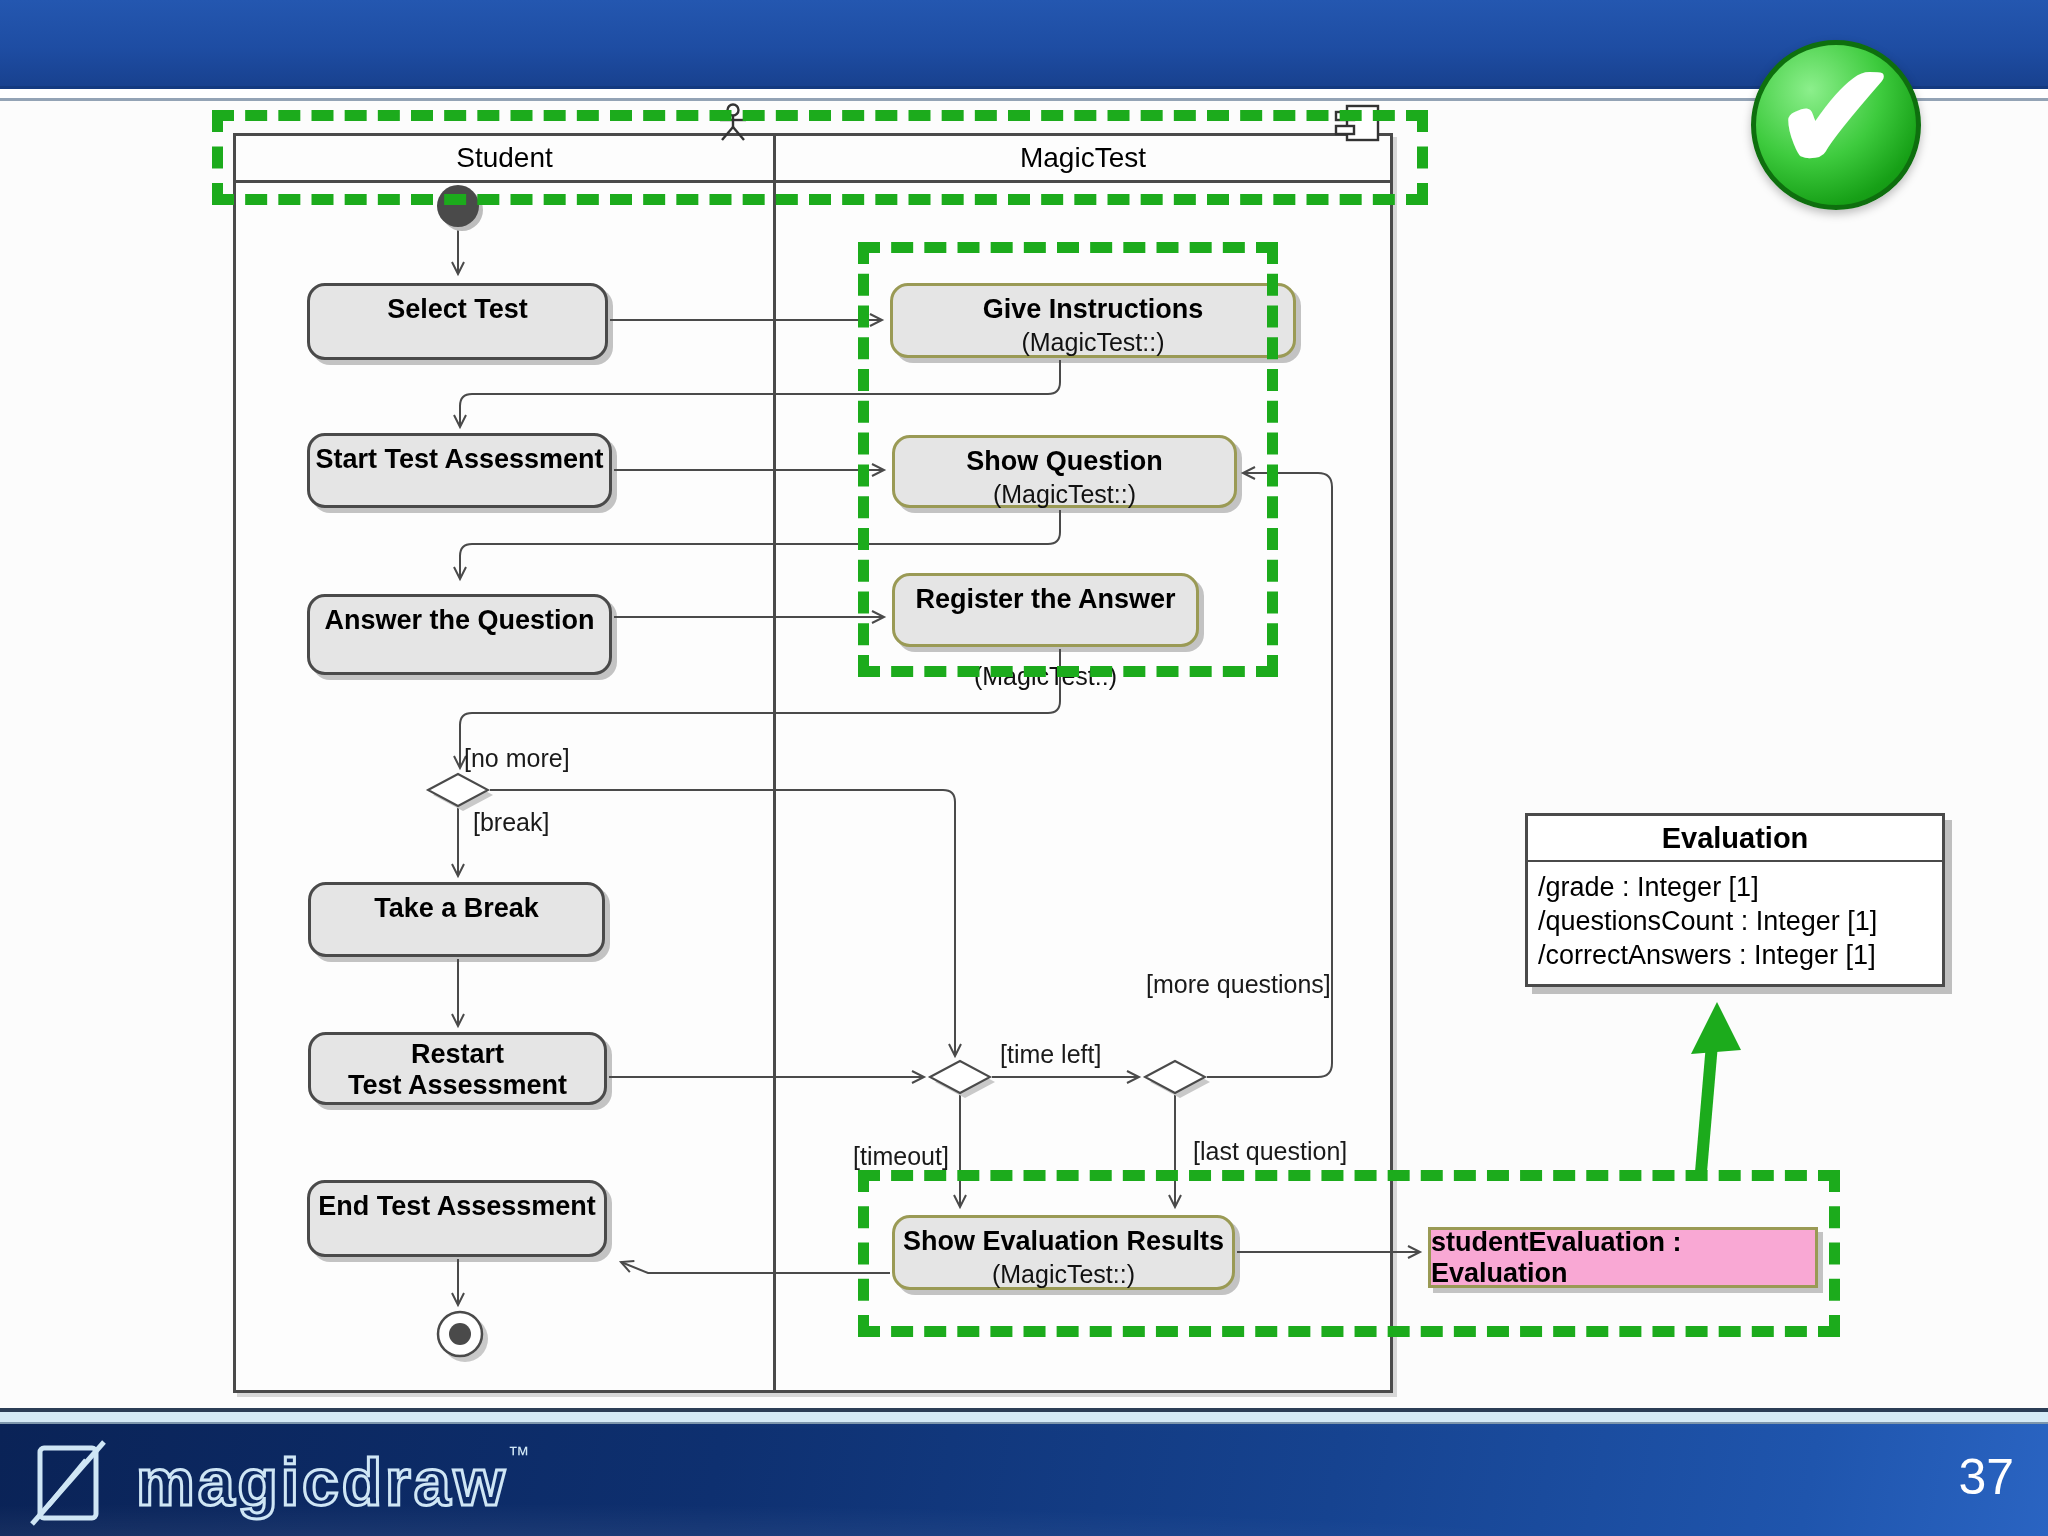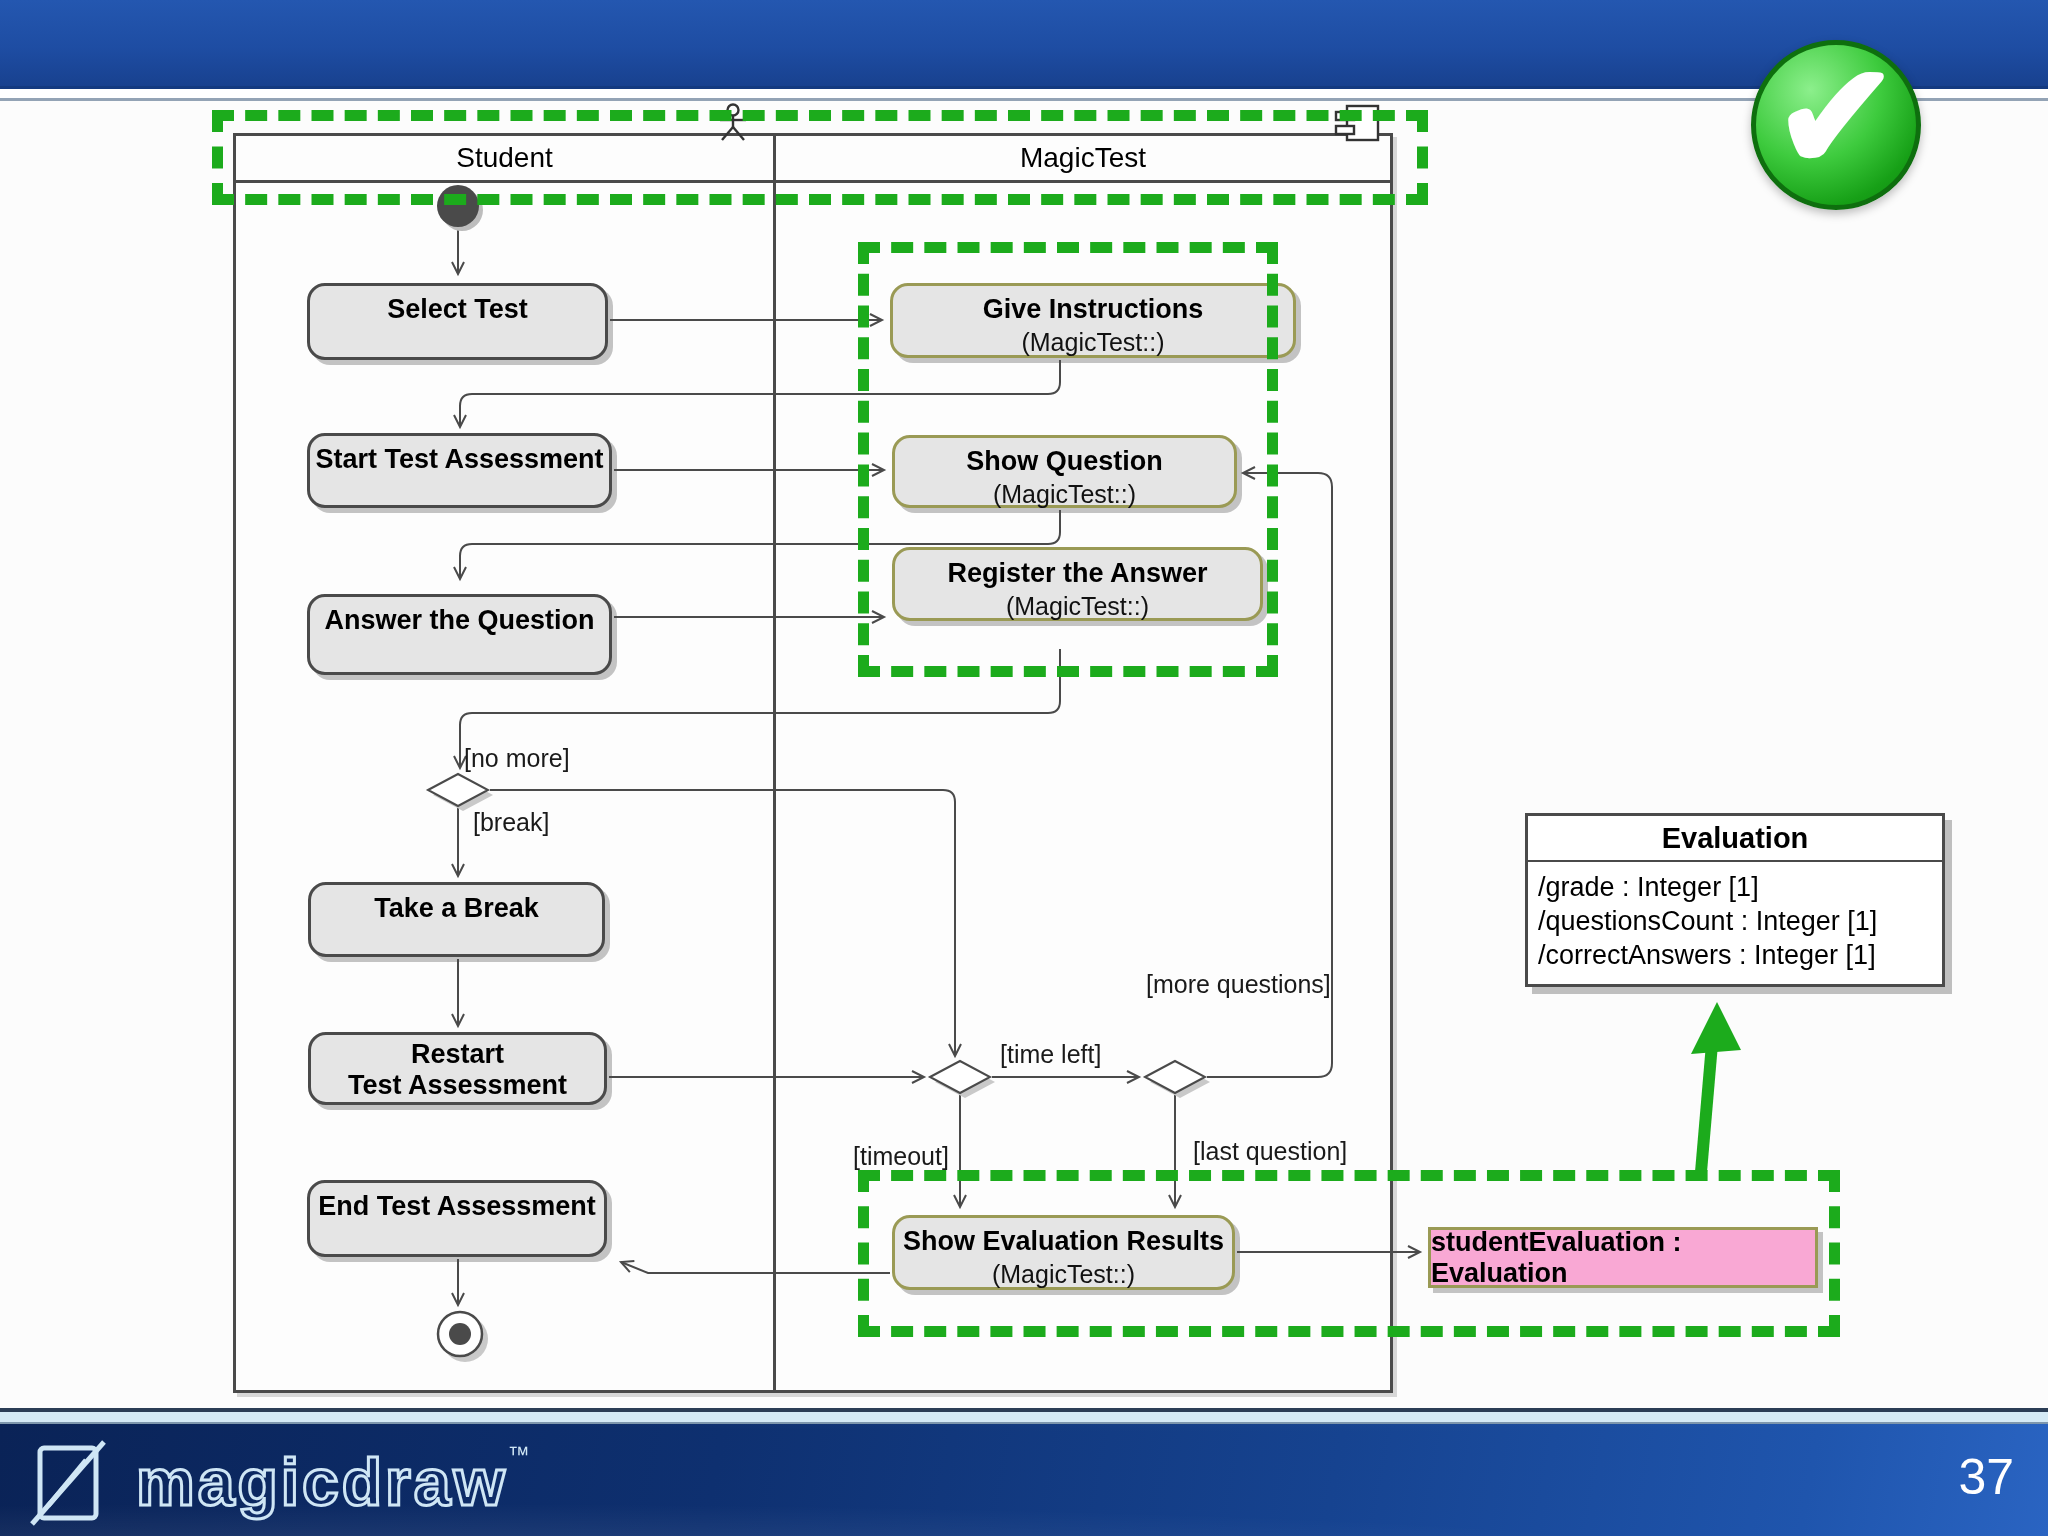--- a/index.html
+++ b/index.html
@@ -124,21 +124,21 @@
 </div>
 
 <div class="action mt" style="left:890px;top:283px;width:406px;height:75px;">
   <span>Give Instructions</span>
   <span class="sub">(MagicTest::)</span>
 </div>
 <div class="action mt" style="left:892px;top:435px;width:345px;height:73px;">
   <span>Show Question</span>
   <span class="sub">(MagicTest::)</span>
 </div>
-<div class="action mt" style="left:892px;top:547px;width:371px;height:74px;">
+<div class="action mt" style="left:892px;top:573px;width:307px;height:74px;gap:44px;">
   <span>Register the Answer</span>
   <span class="sub">(MagicTest::)</span>
 </div>
 <div class="action mt" style="left:892px;top:1215px;width:343px;height:75px;">
   <span>Show Evaluation Results</span>
   <span class="sub">(MagicTest::)</span>
 </div>
 
 <div class="objnode">
   <span>studentEvaluation : Evaluation</span>

